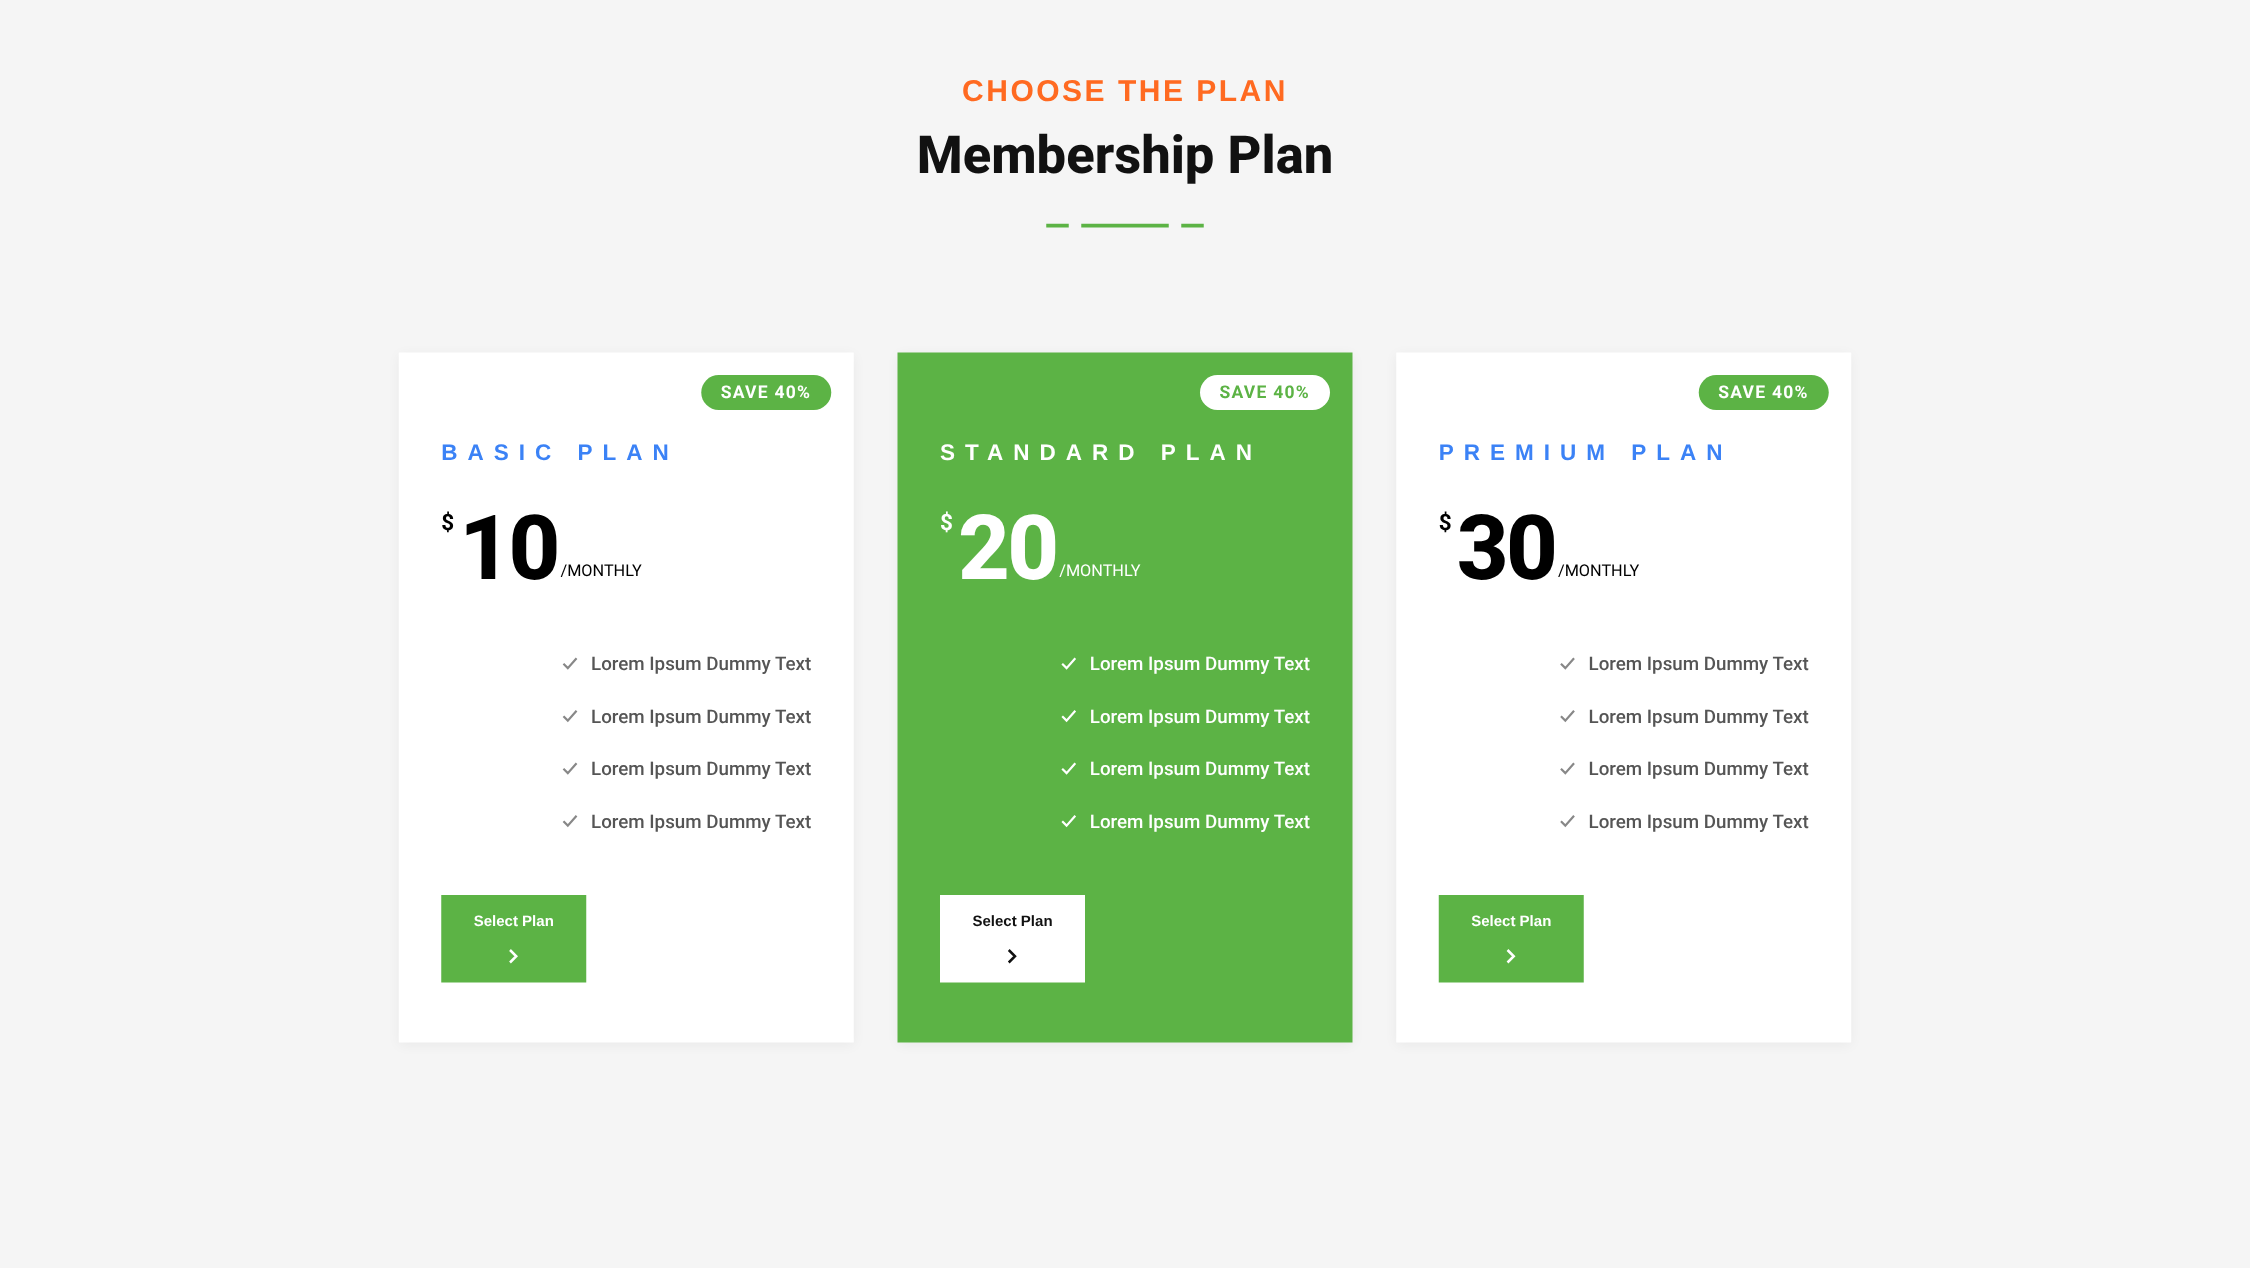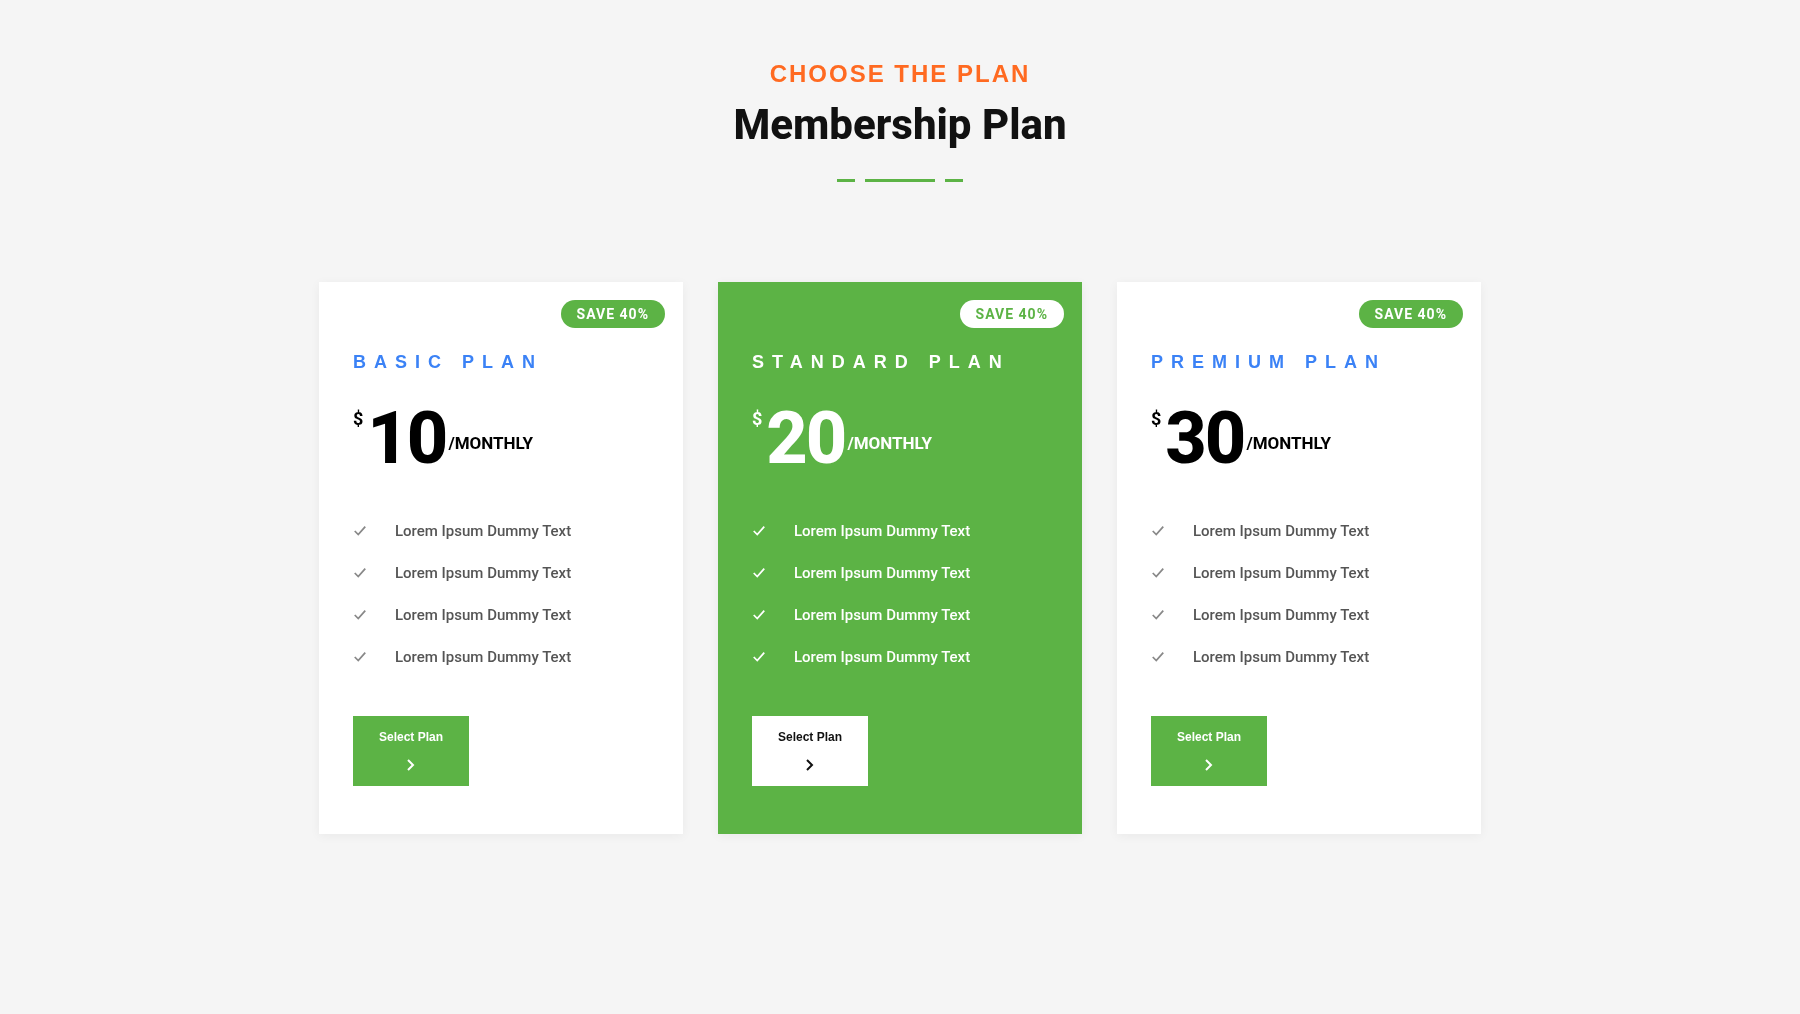--- a/index.html
+++ b/index.html
@@ -106,38 +106,39 @@
       margin-top: 5px;
       margin-right: 4px;
     }
     .price {
       font-size: 72px;
       font-weight: 800;
       line-height: 1;
       letter-spacing: -2px;
     }
     .period {
-      font-size: 17px;
-      font-weight: 700;
+      font-size: 13px;
+      font-weight: 400;
       align-self: flex-end;
-      margin-bottom: 22px;
+      margin-bottom: 10px;
       margin-left: 2px;
     }
     .features {
       list-style: none;
       margin-bottom: 38px;
     }
     .features li {
       display: flex;
       align-items: center;
-      gap: 28px;
+      gap: 10px;
       padding: 12px 0;
       font-size: 15px;
       font-weight: 500;
       color: #555;
+      justify-content: flex-end;
     }
     .plan-card.featured .features li {
       color: #fff;
     }
     .check-icon {
       width: 14px;
       height: 14px;
       flex-shrink: 0;
     }
     .check-icon svg {

